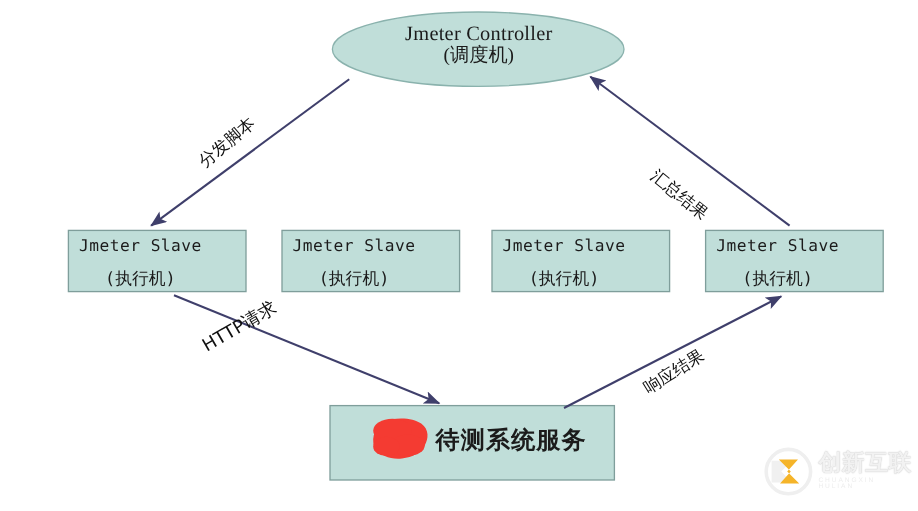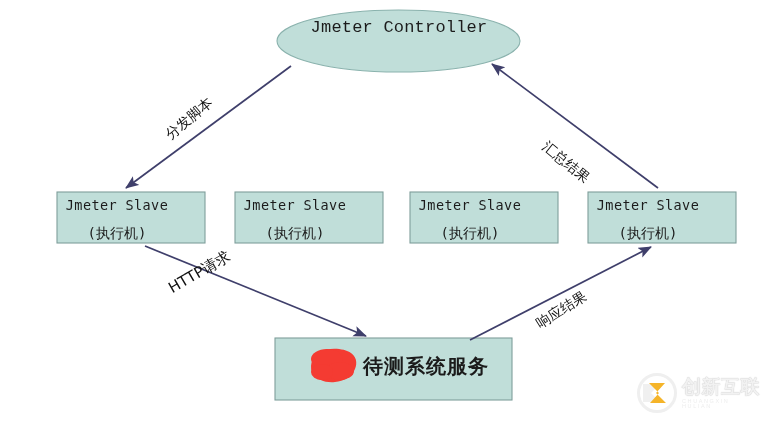--- a/index.html
+++ b/index.html
@@ -27,21 +27,21 @@
     text-align: center;
     color: #1b1b1b;
     pointer-events: none;
     line-height: 1.18;
   }
   
   #controller-text {
     left: 277px;
     top: 18px;
     width: 244px;
-    font-family: Liberation Mono, monospace;
+    font-family: Liberation Serif, serif;
     font-size: 17px;
   }
   #controller-text .l1 { letter-spacing: 0.2px; }
   #controller-text .l2 { font-size: 16px; }
 
   
   .slave-text {
     top: 198px;
     width: 120px;
     font-family: "DejaVu Sans Mono", "Liberation Mono", monospace;
@@ -169,20 +169,21 @@
                C351,377 344,381 335,382 C326,383 317,380 313,374
                C309,368 311,357 319,352 Z" fill="#f43b32"></path>
       <ellipse cx="327" cy="359" rx="16" ry="10" fill="#f43b32"></ellipse>
       <ellipse cx="340" cy="371" rx="14" ry="9" fill="#f43b32"></ellipse>
       <ellipse cx="322" cy="372" rx="11" ry="8" fill="#f43b32"></ellipse>
     </g>
   </svg>
 
   <div class="node-label" id="controller-text">
     <div class="l1">Jmeter Controller</div>
+    <div class="l2">(调度机)</div>
   </div>
 
   <div class="node-label slave-text" id="slave-text-0">
     <div class="l1">Jmeter Slave</div>
     <div class="l2">(执行机)</div>
   </div>
   <div class="node-label slave-text" id="slave-text-1">
     <div class="l1">Jmeter Slave</div>
     <div class="l2">(执行机)</div>
   </div>

